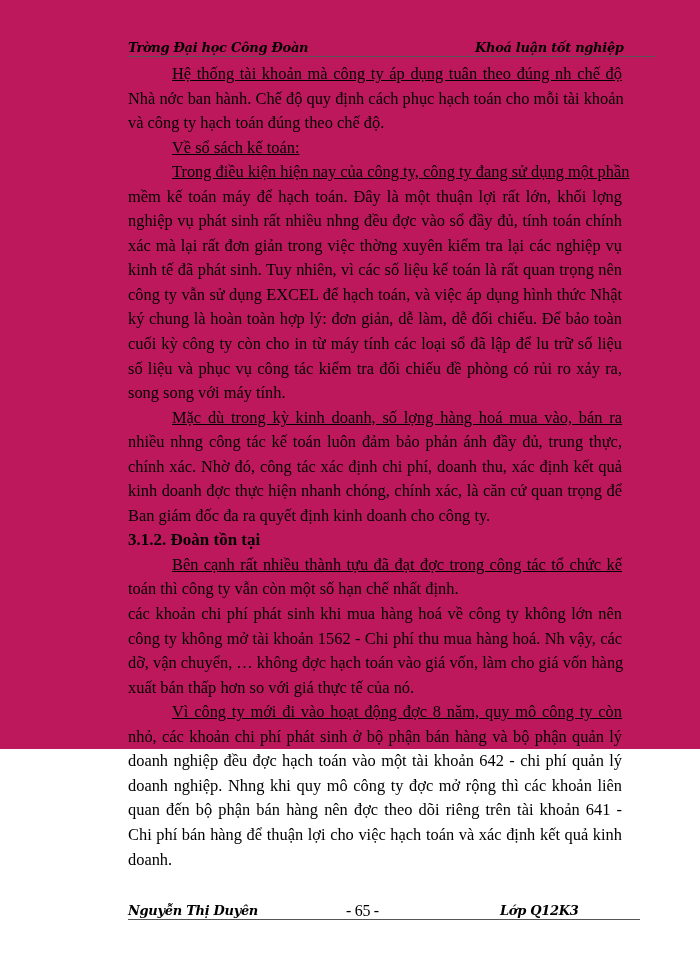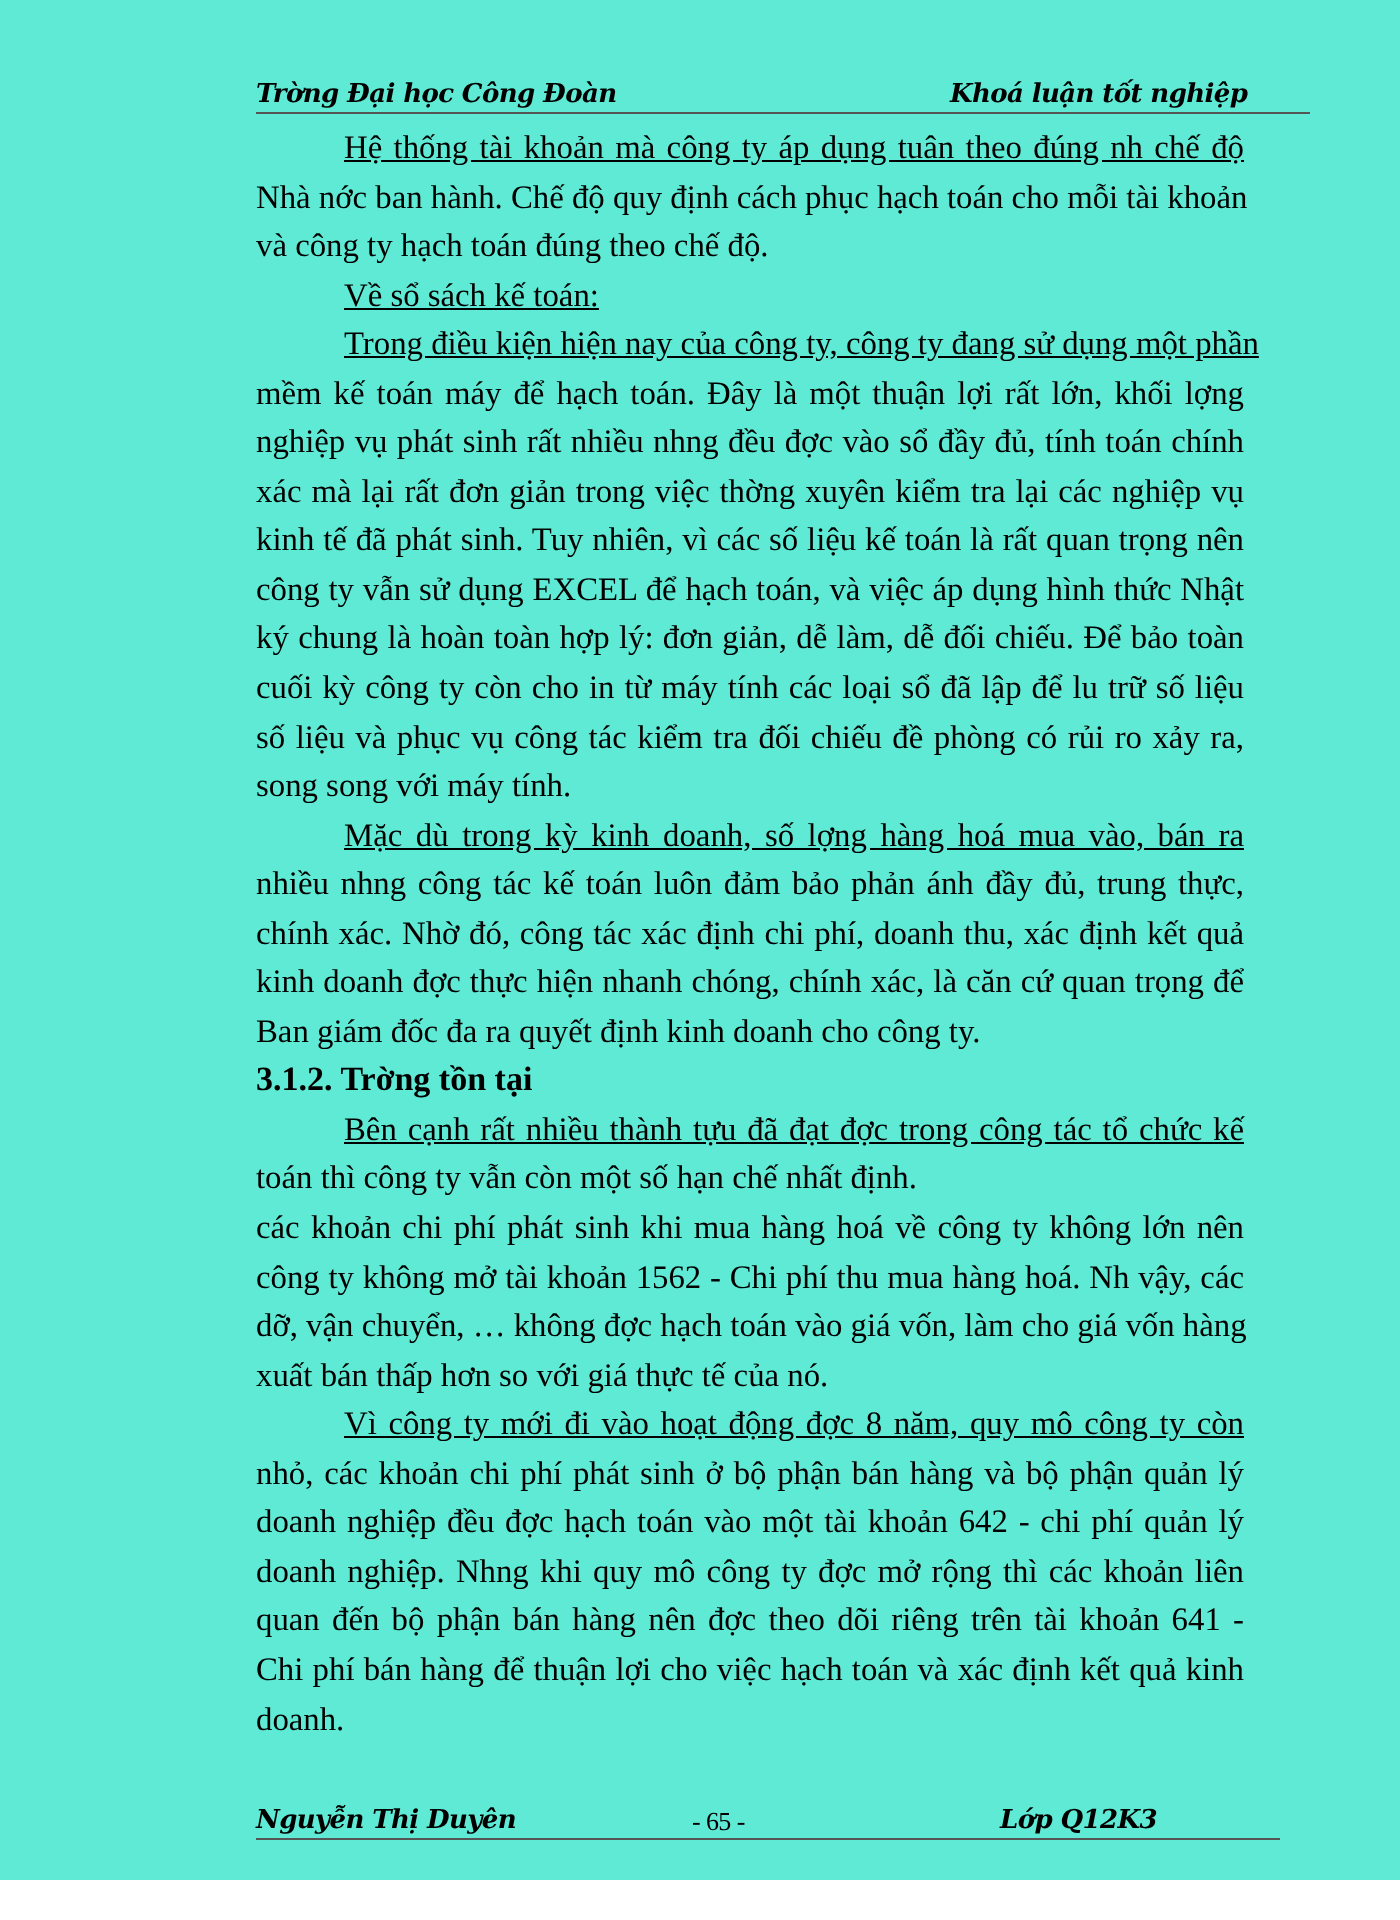--- a/index.html
+++ b/index.html
@@ -11,22 +11,22 @@
       width: 700px;
       height: 960px;
       position: relative;
       overflow: hidden;
       font-family: "Liberation Serif", "DejaVu Serif", serif;
       color: #000;
     }
     .page {
       position: absolute;
       left: 0; top: 0;
-      width: 700px; height: 940px;
-      background: #5eead4;
+      width: 700px; height: 749px;
+      background: #be185d;
     }
     .running {
       position: absolute;
       left: 128px;
       font-family: "DejaVu Serif", "Liberation Serif", serif;
       font-style: italic;
       font-weight: bold;
       font-size: 13px;
       letter-spacing: -0.3px;
       white-space: nowrap;
@@ -41,21 +41,21 @@
     .footer {
       top: 904px;
       width: 512px;
       height: 15px;
       border-bottom: 1.4px solid #555;
     }
     .running span { position: absolute; top: 0; }
     .header .left { left: 0; }
     .header .right { left: 347px; }
     .footer .left { left: 0; }
-    .footer .center { left: 218px; font-style: normal; font-weight: normal; font-family: "Liberation Serif", serif; font-size: 13px; }
+    .footer .center { left: 218px; font-style: normal; font-weight: normal; font-family: "Liberation Serif", serif; font-size: 16px; }
     .footer .right { left: 372px; }
 
     .body-text {
       position: absolute;
       left: 128px;
       top: 62px;
       width: 494px;
       font-size: 16.4px;
       line-height: 24.55px;
     }
@@ -107,21 +107,21 @@
         <div class="line">ký chung là hoàn toàn hợp lý: đơn giản, dễ làm, dễ đối chiếu. Để bảo toàn</div>
         <div class="line">cuối kỳ công ty còn cho in từ máy tính các loại sổ đã lập để lu   trữ số liệu</div>
         <div class="line">số liệu và phục vụ công tác kiểm tra đối chiếu đề phòng có rủi ro xảy ra,</div>
         <div class="line last">song song với máy tính.</div>
         <div class="line indent">Mặc dù trong kỳ kinh doanh, số lợng   hàng hoá mua vào, bán ra</div>
         <div class="line">nhiều nhng   công tác kế toán luôn đảm bảo phản ánh đầy đủ, trung thực,</div>
         <div class="line">chính xác. Nhờ đó, công tác xác định chi phí, doanh thu, xác định kết quả</div>
         <div class="line">kinh doanh đợc   thực hiện nhanh chóng, chính xác, là căn cứ quan trọng để</div>
         <div class="line last">Ban giám đốc đa   ra quyết định kinh doanh cho công ty.</div>
       </div>
-    <div class="heading">3.1.2. Trờng tồn tại</div>
+    <div class="heading">3.1.2. Đoàn tồn tại</div>
     <div id="lines-after">
         <div class="line indent">Bên cạnh rất nhiều thành tựu đã đạt đợc   trong công tác tổ chức kế</div>
         <div class="line last">toán  thì công ty vẫn còn một số hạn chế nhất định.</div>
         <div class="line">các khoản chi phí phát sinh khi mua hàng hoá về công ty không lớn nên</div>
         <div class="line">công ty không mở tài khoản 1562 - Chi phí thu mua hàng hoá. Nh   vậy, các</div>
         <div class="line">dỡ, vận chuyển, … không đợc   hạch toán vào giá vốn, làm cho giá vốn hàng</div>
         <div class="line last">xuất bán thấp hơn so với giá thực tế của nó.</div>
         <div class="line indent">Vì công ty mới đi vào hoạt động đợc   8 năm, quy mô công ty còn</div>
         <div class="line">nhỏ, các khoản chi phí phát sinh ở bộ phận bán hàng và bộ phận quản lý</div>
         <div class="line">doanh nghiệp đều đợc   hạch toán vào một tài khoản 642 -  chi phí quản lý</div>

